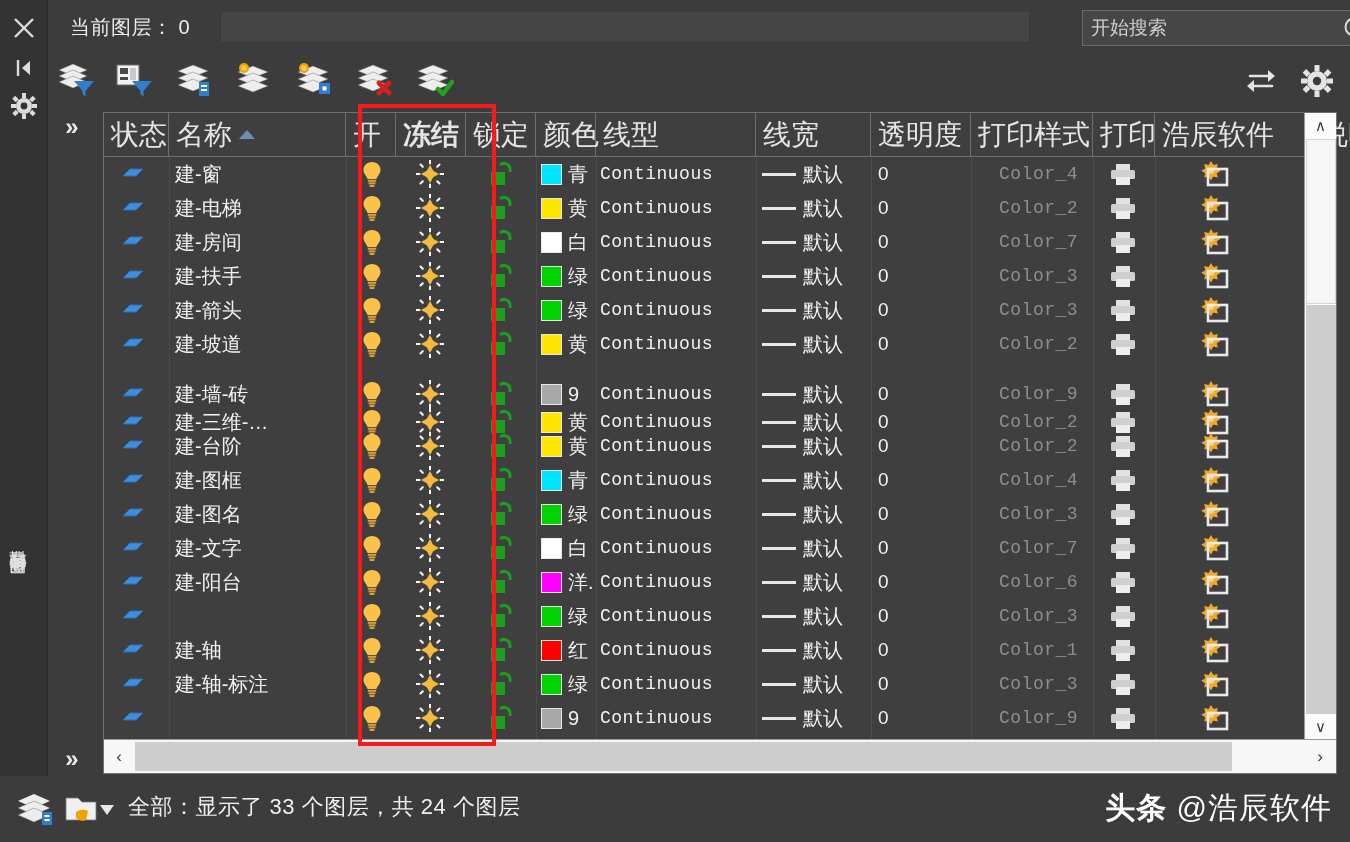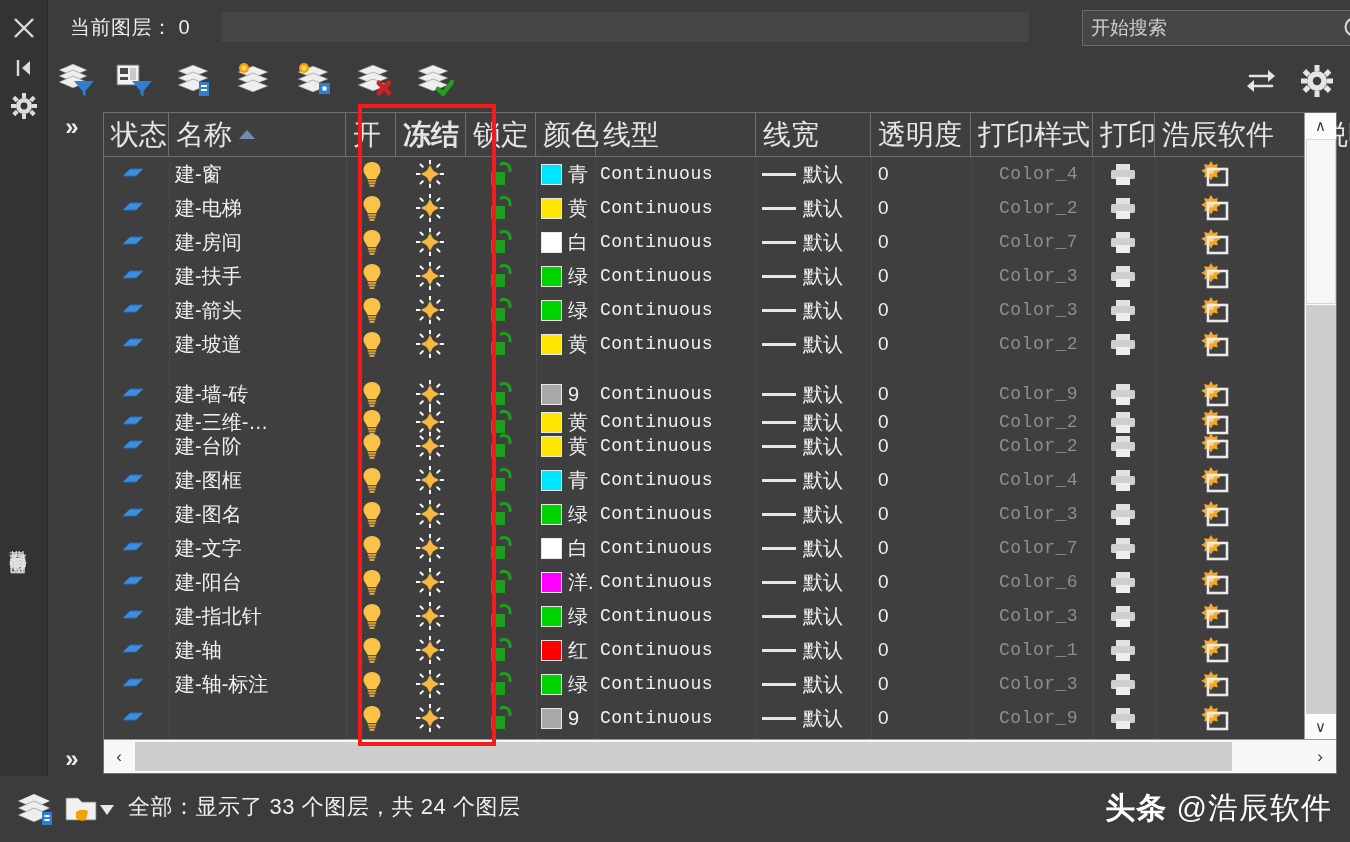--- a/index.html
+++ b/index.html
@@ -1467,23 +1467,20 @@
           </div>
         </div>
         <div class="row" style="top: 442px;">
           <div class="cell" style="left: 16px; width: 65px;">
             <span style="display: flex;">
               <svg width="26" height="22" viewBox="0 0 26 22">
                 <polygon points="3,13 10,6 23,6 16,13" fill="#3d8ee0" stroke="#2b6fb5" stroke-width="1"></polygon>
               </svg>
             </span>
           </div>
-          <div class="cell" style="left: 71px; width: 177px;">
-            <span class="cell-cn">建-指北针</span>
-          </div>
           <div class="cell" style="left: 256px; width: 50px;">
             <span style="display: flex;">
               <svg width="24" height="28" viewBox="0 0 24 28">
                 <path d="M12 2 C6.5 2 3.5 6 3.5 10 C3.5 14 7 16 7.5 19 L16.5 19 C17 16 20.5 14 20.5 10 C20.5 6 17.5 2 12 2 Z" fill="#fbc24a"></path>
                 <rect x="7.8" y="19.8" width="8.4" height="2" fill="#d9a23c"></rect>
                 <rect x="8.6" y="22.4" width="6.8" height="2" fill="#d9a23c"></rect>
                 <rect x="9.6" y="25" width="4.8" height="2" fill="#d9a23c"></rect>
               </svg>
             </span>
           </div>

